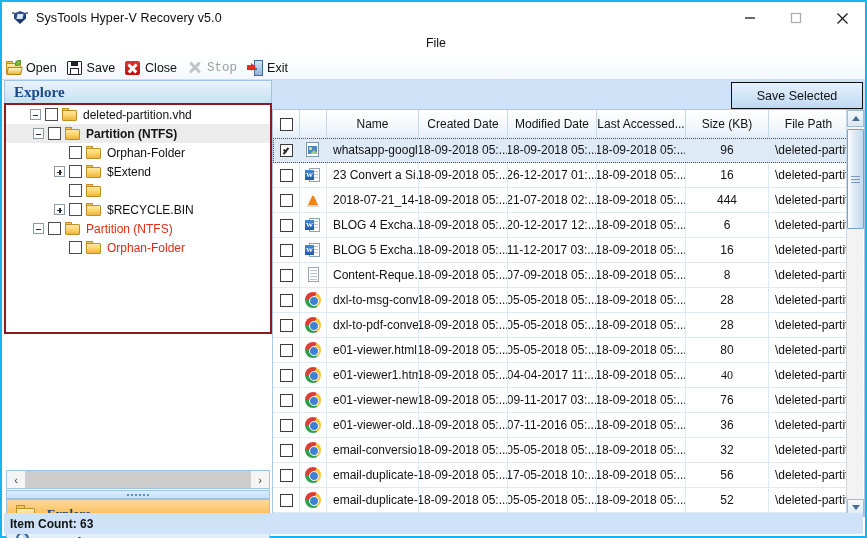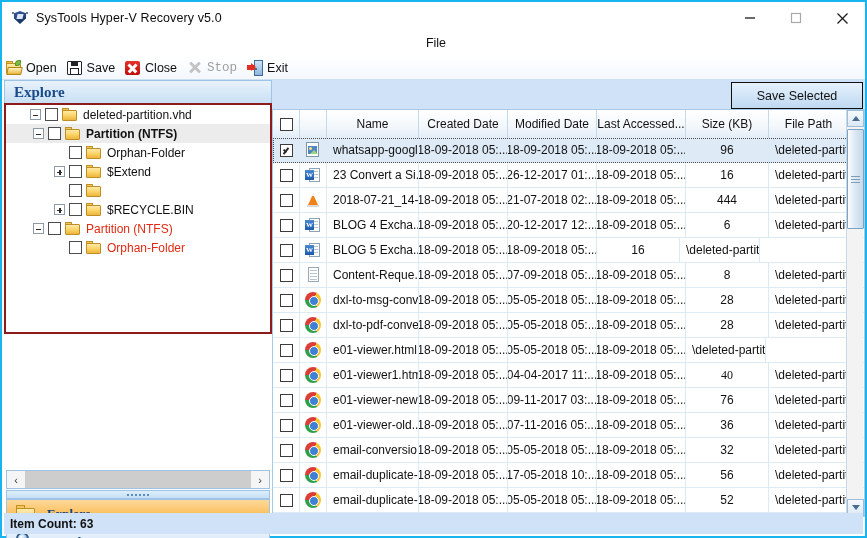--- a/index.html
+++ b/index.html
@@ -731,20 +731,23 @@
               <span class="w">W</span>
             </span>
           </div>
           <div class="gc left" style="width: 92px;">
             <span>BLOG 5 Excha...</span>
           </div>
           <div class="gc center" style="width: 89px;">
             <span>18-09-2018 05:...</span>
           </div>
           <div class="gc center" style="width: 89px;">
+            <span>11-12-2017 03:...</span>
+          </div>
+          <div class="gc center" style="width: 89px;">
             <span>18-09-2018 05:...</span>
           </div>
           <div class="gc center" style="width: 83px;">
             <span>16</span>
           </div>
           <div class="gc left" style="width: 80px;">
             <span>\deleted-partitio...</span>
           </div>
         </div>
         <div class="grow">
@@ -842,20 +845,23 @@
             <span>e01-viewer.html</span>
           </div>
           <div class="gc center" style="width: 89px;">
             <span>18-09-2018 05:...</span>
           </div>
           <div class="gc center" style="width: 89px;">
             <span>05-05-2018 05:...</span>
           </div>
           <div class="gc center" style="width: 89px;">
             <span>18-09-2018 05:...</span>
+          </div>
+          <div class="gc center" style="width: 83px;">
+            <span>80</span>
           </div>
           <div class="gc left" style="width: 80px;">
             <span>\deleted-partitio...</span>
           </div>
         </div>
         <div class="grow">
           <div class="gc center" style="width: 27px; justify-content: center;">
             <span class="row-cb"></span>
           </div>
           <div class="gc center" style="width: 27px; justify-content: center;">

